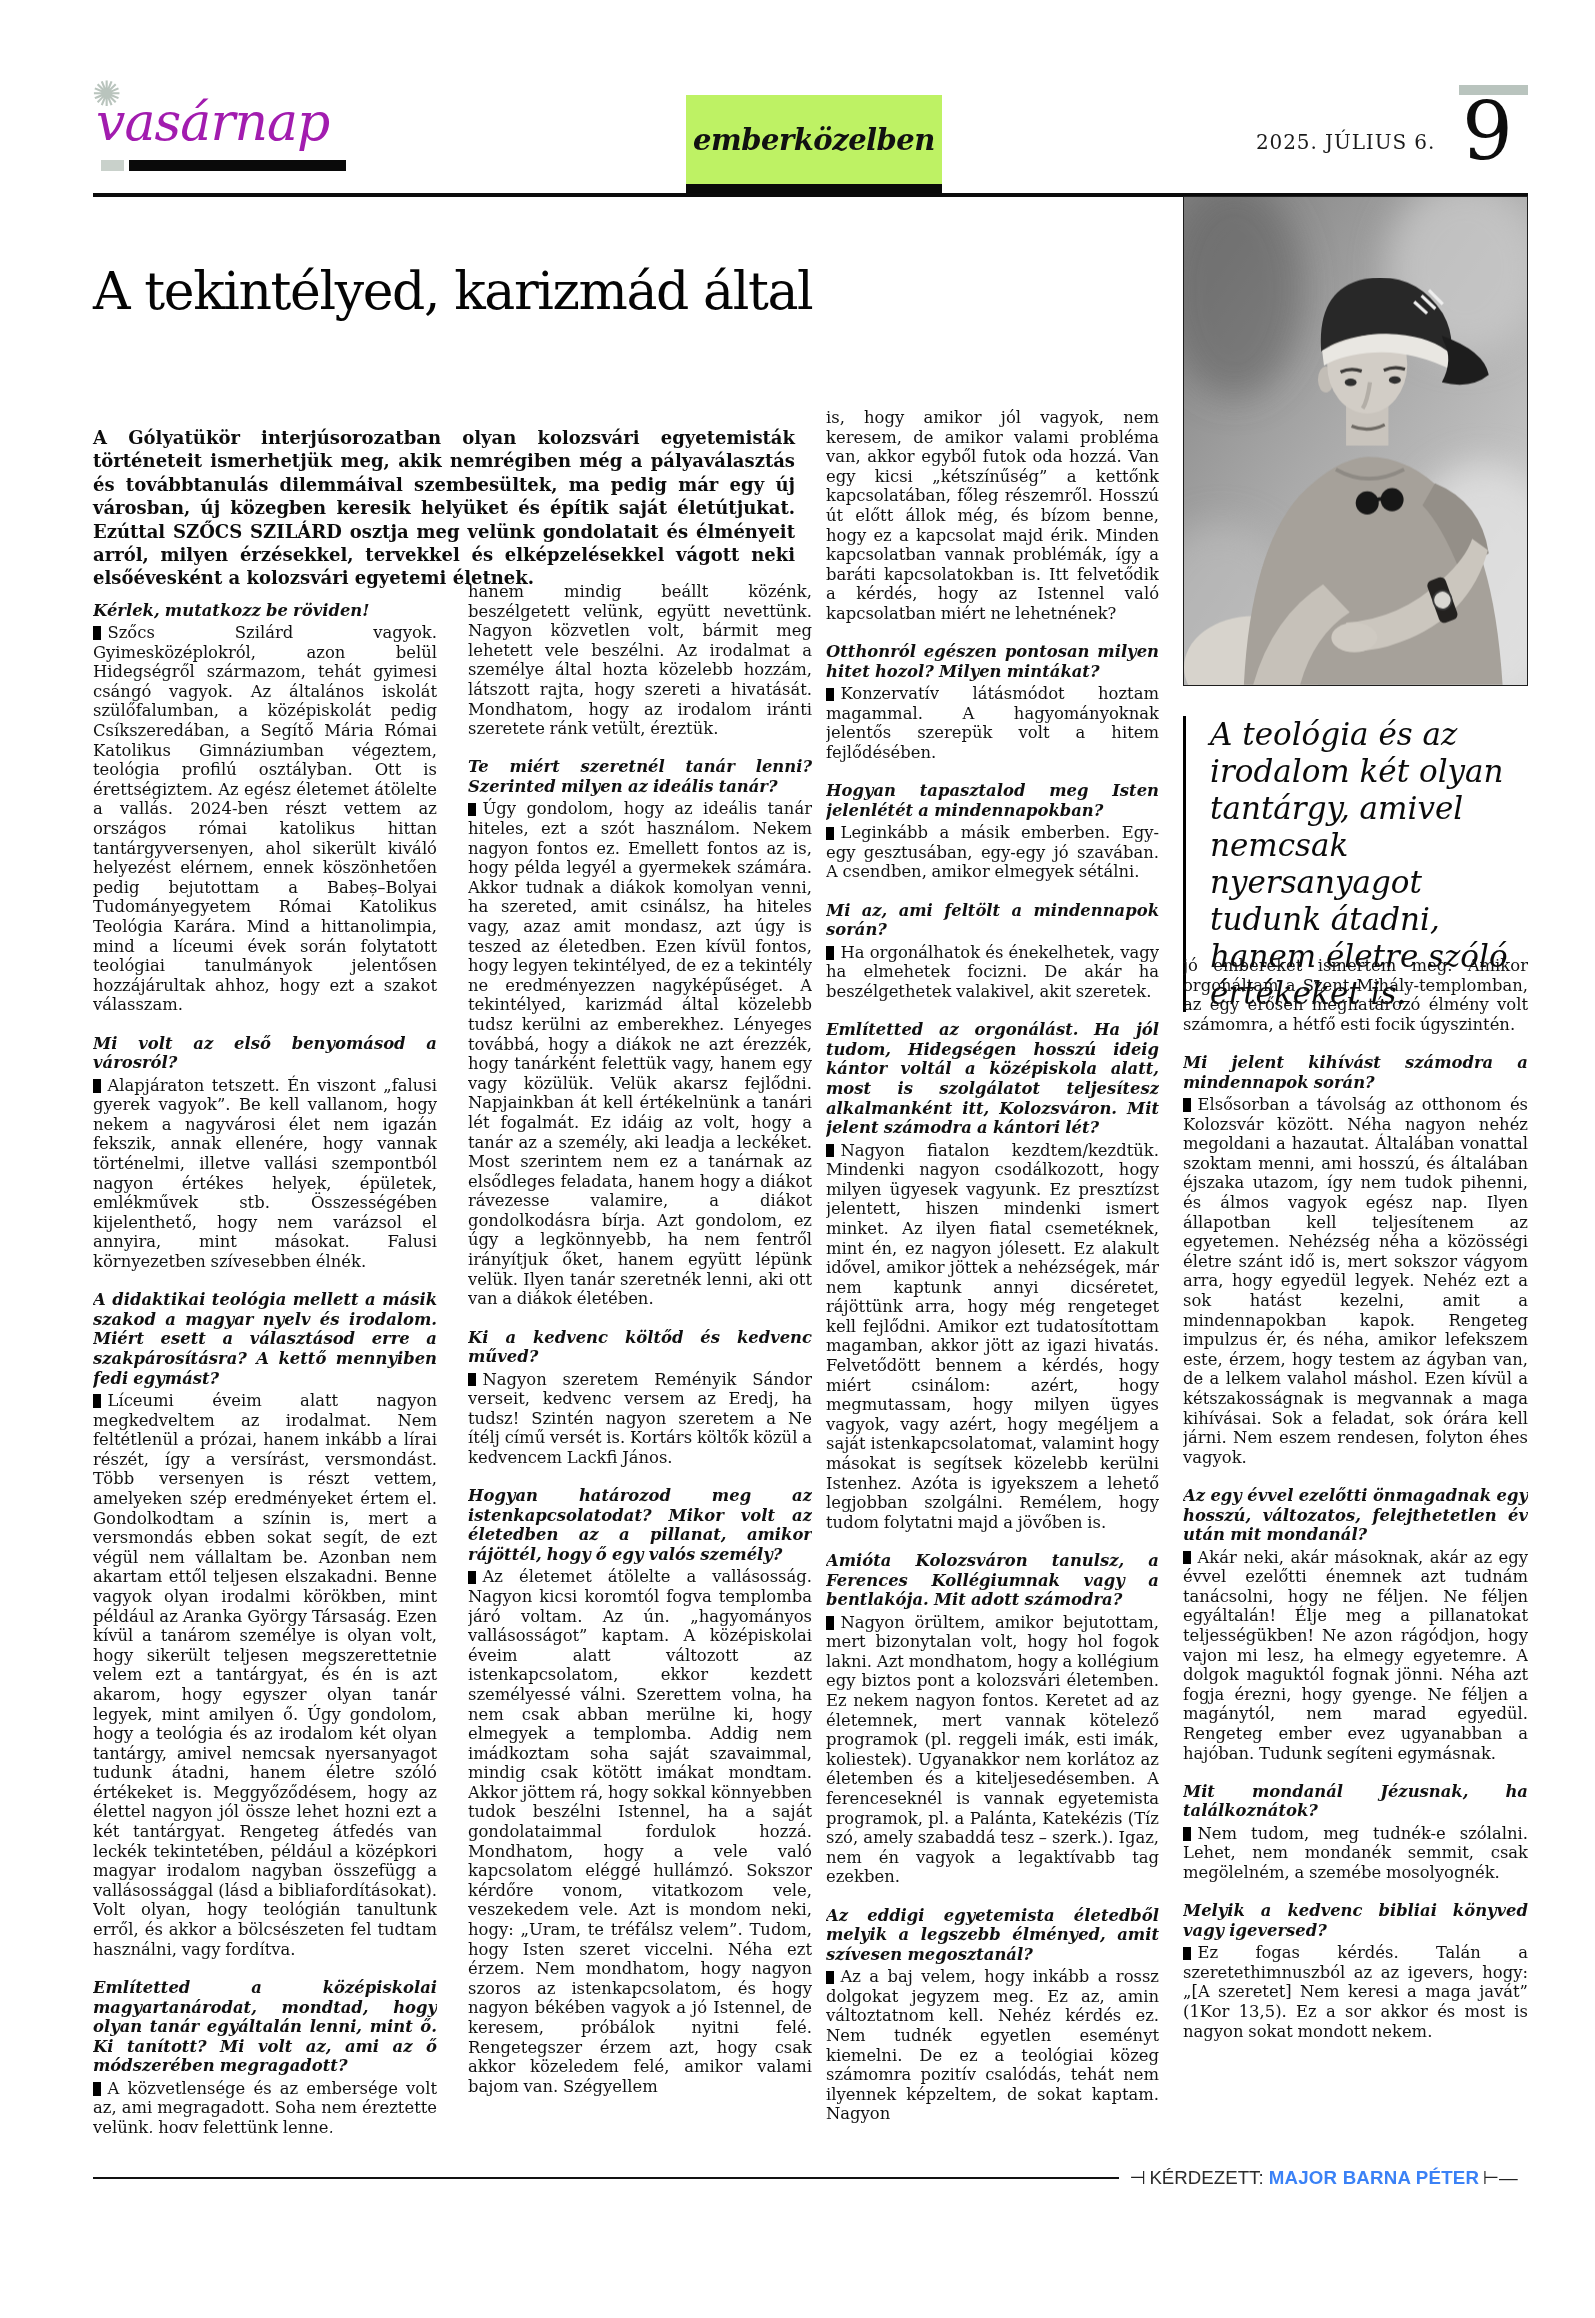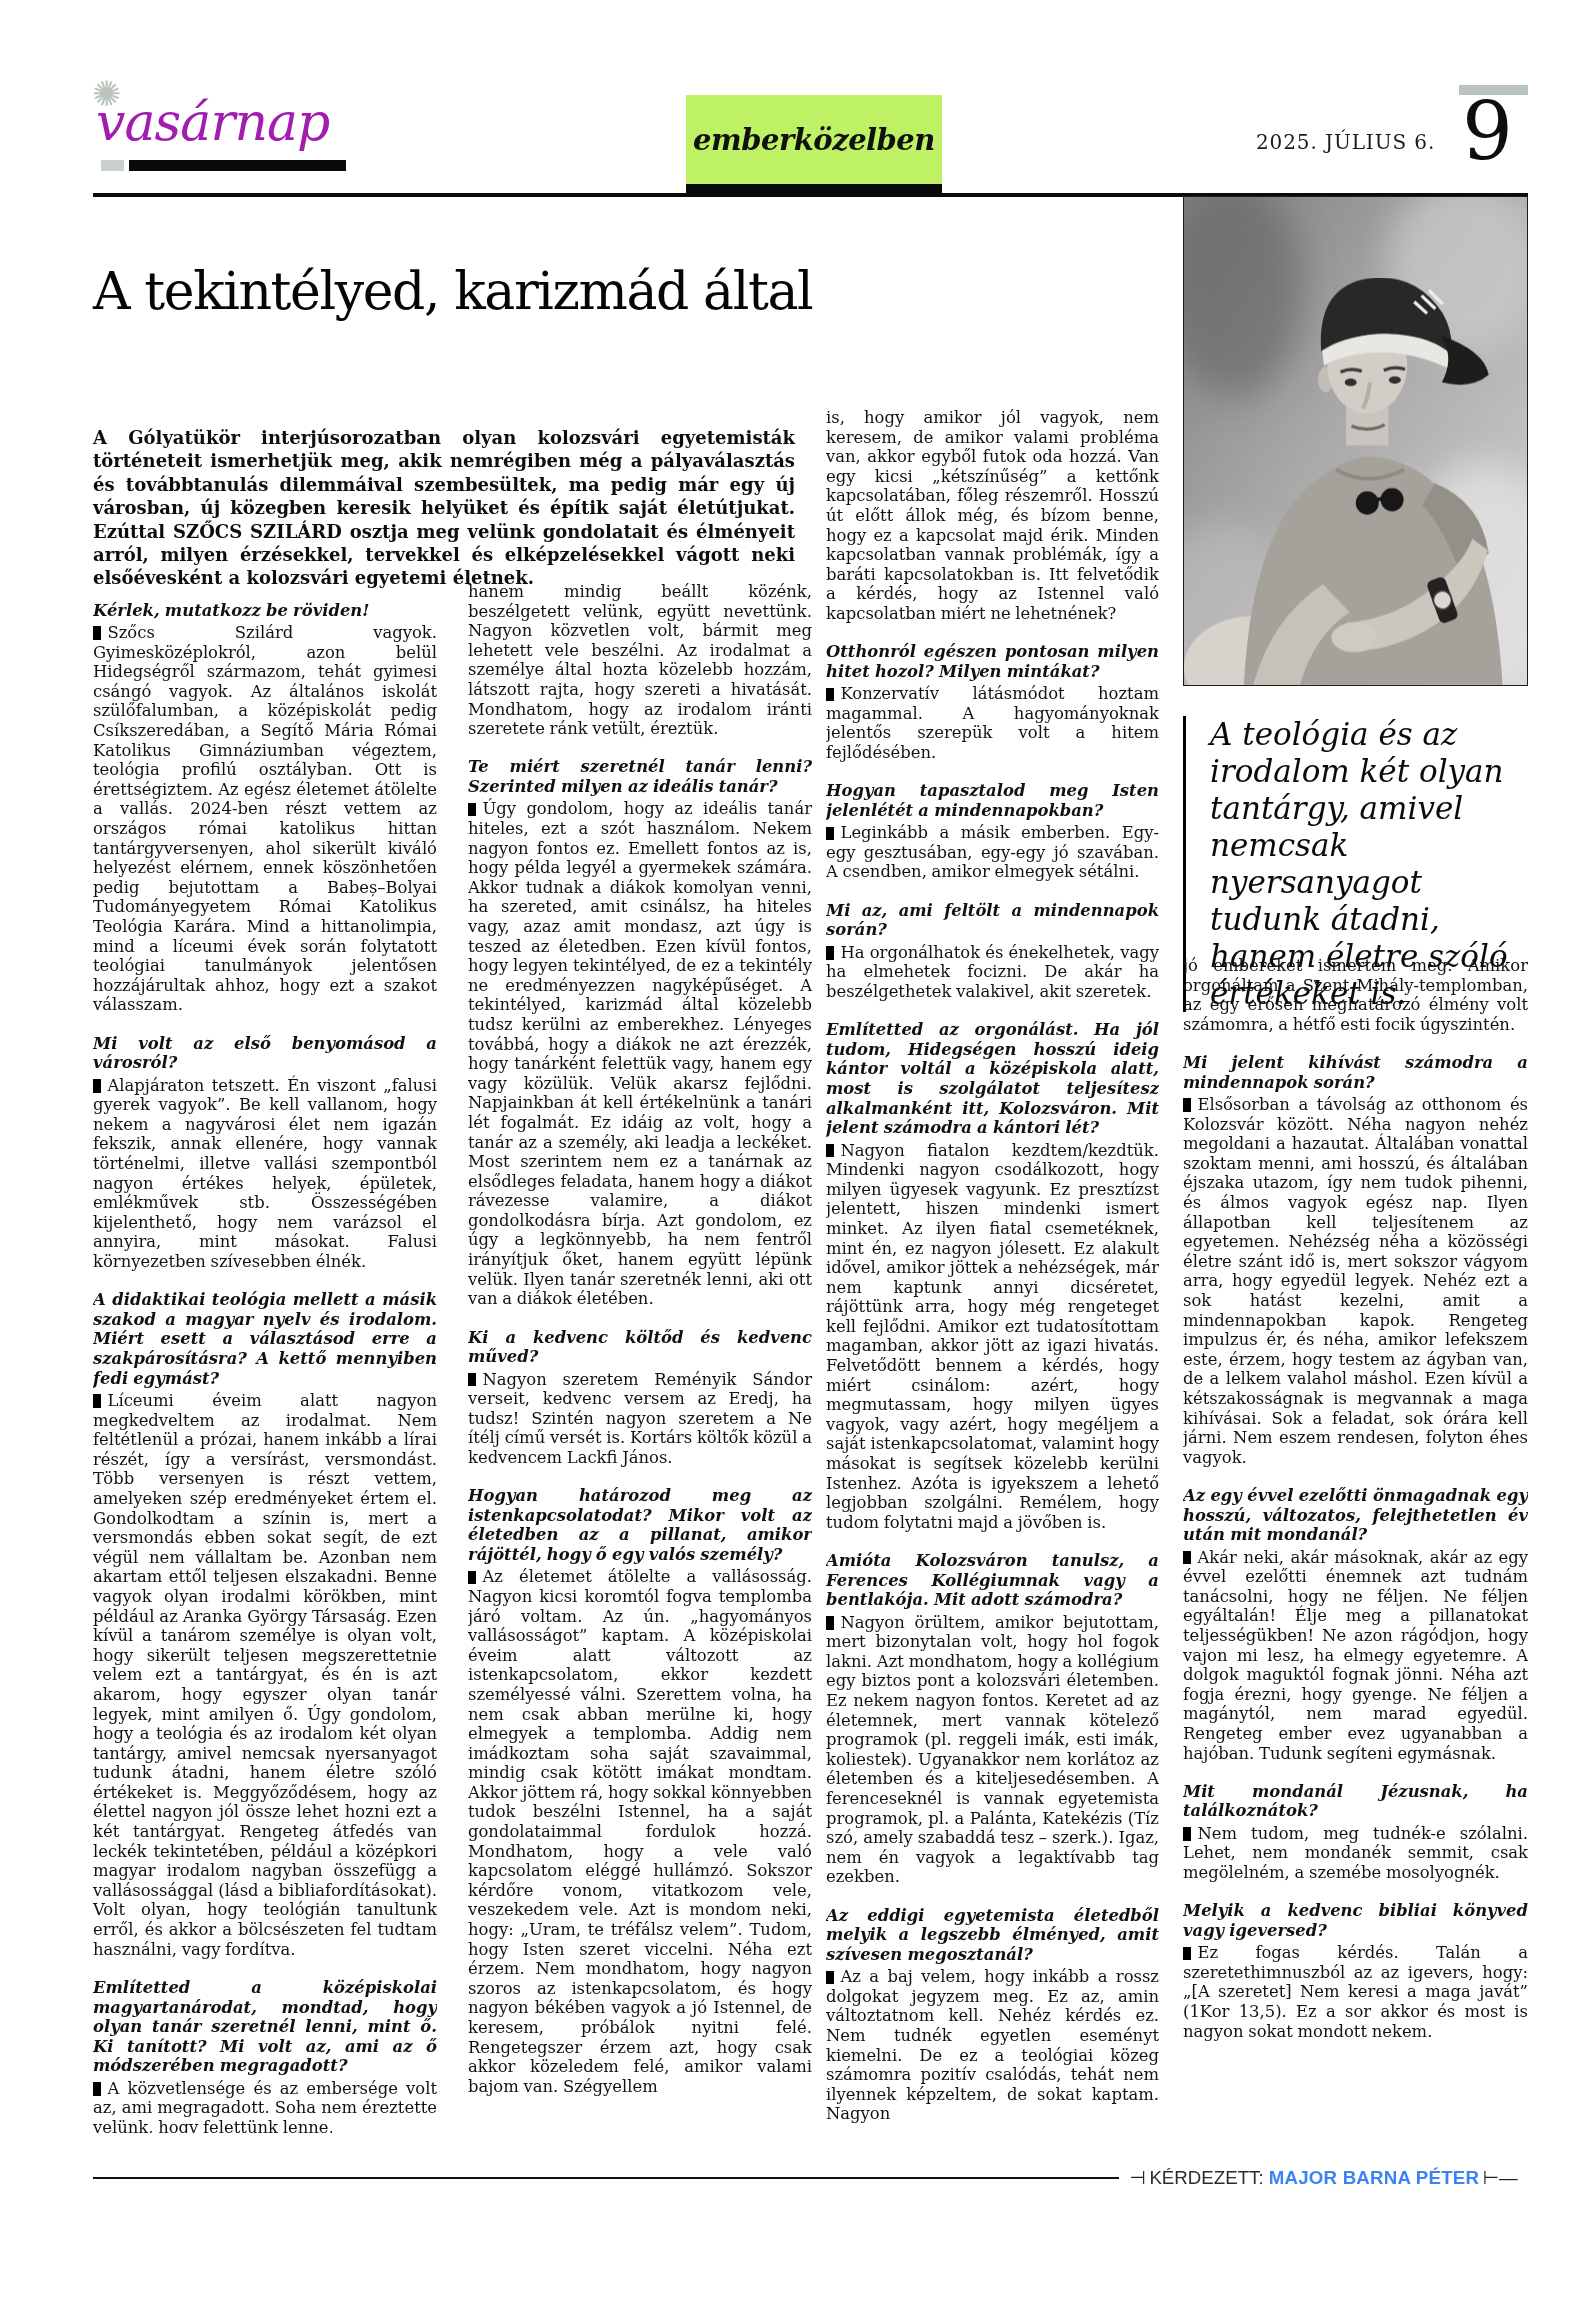--- a/index.html
+++ b/index.html
@@ -131,21 +131,21 @@
 
   <div class="pull-quote">A teológia és az irodalom két olyan tantárgy, amivel nemcsak nyersanyagot tudunk átadni, hanem életre szóló értékeket is.</div>
 
   <div class="col col-1">
       <h3 class="q">Kérlek, mutatkozz be röviden!</h3>
       <p class="a"><span class="tick"></span>Szőcs Szilárd vagyok. Gyimesközéplokról, azon belül Hidegségről származom, tehát gyimesi csángó vagyok. Az általános iskolát szülőfalumban, a középiskolát pedig Csíkszeredában, a Segítő Mária Római Katolikus Gimnáziumban végeztem, teológia profilú osztályban. Ott is érettségiztem. Az egész életemet átölelte a vallás. 2024-ben részt vettem az országos római katolikus hittan tantárgyversenyen, ahol sikerült kiváló helyezést elérnem, ennek köszönhetően pedig bejutottam a Babeș–Bolyai Tudományegyetem Római Katolikus Teológia Karára. Mind a hittanolimpia, mind a líceumi évek során folytatott teológiai tanulmányok jelentősen hozzájárultak ahhoz, hogy ezt a szakot válasszam.</p>
       <h3 class="q">Mi volt az első benyomásod a városról?</h3>
       <p class="a"><span class="tick"></span>Alapjáraton tetszett. Én viszont „falusi gyerek vagyok”. Be kell vallanom, hogy nekem a nagyvárosi élet nem igazán fekszik, annak ellenére, hogy vannak történelmi, illetve vallási szempontból nagyon értékes helyek, épületek, emlékművek stb. Összességében kijelenthető, hogy nem varázsol el annyira, mint másokat. Falusi környezetben szívesebben élnék.</p>
       <h3 class="q">A didaktikai teológia mellett a másik szakod a magyar nyelv és irodalom. Miért esett a választásod erre a szakpárosításra? A kettő mennyiben fedi egymást?</h3>
       <p class="a"><span class="tick"></span>Líceumi éveim alatt nagyon megkedveltem az irodalmat. Nem feltétlenül a prózai, hanem inkább a lírai részét, így a versírást, versmondást. Több versenyen is részt vettem, amelyeken szép eredményeket értem el. Gondolkodtam a színin is, mert a versmondás ebben sokat segít, de ezt végül nem vállaltam be. Azonban nem akartam ettől teljesen elszakadni. Benne vagyok olyan irodalmi körökben, mint például az Aranka György Társaság. Ezen kívül a tanárom személye is olyan volt, hogy sikerült teljesen megszerettetnie velem ezt a tantárgyat, és én is azt akarom, hogy egyszer olyan tanár legyek, mint amilyen ő. Úgy gondolom, hogy a teológia és az irodalom két olyan tantárgy, amivel nemcsak nyersanyagot tudunk átadni, hanem életre szóló értékeket is. Meggyőződésem, hogy az élettel nagyon jól össze lehet hozni ezt a két tantárgyat. Rengeteg átfedés van leckék tekintetében, például a középkori magyar irodalom nagyban összefügg a vallásossággal (lásd a bibliafordításokat). Volt olyan, hogy teológián tanultunk erről, és akkor a bölcsészeten fel tudtam használni, vagy fordítva.</p>
-      <h3 class="q">Említetted a középiskolai magyartanárodat, mondtad, hogy olyan tanár szeretnél lenni, mint ő. Ki tanított? Mi volt az, ami az ő módszerében megragadott?</h3>
+      <h3 class="q">Említetted a középiskolai magyartanárodat, mondtad, hogy olyan tanár egyáltalán lenni, mint ő. Ki tanított? Mi volt az, ami az ő módszerében megragadott?</h3>
       <p class="a"><span class="tick"></span>A közvetlensége és az embersége volt az, ami megragadott. Soha nem éreztette velünk, hogy felettünk lenne,</p>
     </div>
   <div class="col col-2">
       <p class="a">hanem mindig beállt közénk, beszélgetett velünk, együtt nevettünk. Nagyon közvetlen volt, bármit meg lehetett vele beszélni. Az irodalmat a személye által hozta közelebb hozzám, látszott rajta, hogy szereti a hivatását. Mondhatom, hogy az irodalom iránti szeretete ránk vetült, éreztük.</p>
       <h3 class="q">Te miért szeretnél tanár lenni? Szerinted milyen az ideális tanár?</h3>
       <p class="a"><span class="tick"></span>Úgy gondolom, hogy az ideális tanár hiteles, ezt a szót használom. Nekem nagyon fontos ez. Emellett fontos az is, hogy példa legyél a gyermekek számára. Akkor tudnak a diákok komolyan venni, ha szereted, amit csinálsz, ha hiteles vagy, azaz amit mondasz, azt úgy is teszed az életedben. Ezen kívül fontos, hogy legyen tekintélyed, de ez a tekintély ne eredményezzen nagyképűséget. A tekintélyed, karizmád által közelebb tudsz kerülni az emberekhez. Lényeges továbbá, hogy a diákok ne azt érezzék, hogy tanárként felettük vagy, hanem egy vagy közülük. Velük akarsz fejlődni. Napjainkban át kell értékelnünk a tanári lét fogalmát. Ez idáig az volt, hogy a tanár az a személy, aki leadja a leckéket. Most szerintem nem ez a tanárnak az elsődleges feladata, hanem hogy a diákot rávezesse valamire, a diákot gondolkodásra bírja. Azt gondolom, ez úgy a legkönnyebb, ha nem fentről irányítjuk őket, hanem együtt lépünk velük. Ilyen tanár szeretnék lenni, aki ott van a diákok életében.</p>
       <h3 class="q">Ki a kedvenc költőd és kedvenc műved?</h3>
       <p class="a"><span class="tick"></span>Nagyon szeretem Reményik Sándor verseit, kedvenc versem az Eredj, ha tudsz! Szintén nagyon szeretem a Ne ítélj című versét is. Kortárs költők közül a kedvencem Lackfi János.</p>
       <h3 class="q">Hogyan határozod meg az istenkapcsolatodat? Mikor volt az életedben az a pillanat, amikor rájöttél, hogy ő egy valós személy?</h3>
       <p class="a"><span class="tick"></span>Az életemet átölelte a vallásosság. Nagyon kicsi koromtól fogva templomba járó voltam. Az ún. „hagyományos vallásosságot” kaptam. A középiskolai éveim alatt változott az istenkapcsolatom, ekkor kezdett személyessé válni. Szerettem volna, ha nem csak abban merülne ki, hogy elmegyek a templomba. Addig nem imádkoztam soha saját szavaimmal, mindig csak kötött imákat mondtam. Akkor jöttem rá, hogy sokkal könnyebben tudok beszélni Istennel, ha a saját gondolataimmal fordulok hozzá. Mondhatom, hogy a vele való kapcsolatom eléggé hullámzó. Sokszor kérdőre vonom, vitatkozom vele, veszekedem vele. Azt is mondom neki, hogy: „Uram, te tréfálsz velem”. Tudom, hogy Isten szeret viccelni. Néha ezt érzem. Nem mondhatom, hogy nagyon szoros az istenkapcsolatom, és hogy nagyon békében vagyok a jó Istennel, de keresem, próbálok nyitni felé. Rengetegszer érzem azt, hogy csak akkor közeledem felé, amikor valami bajom van. Szégyellem</p>

